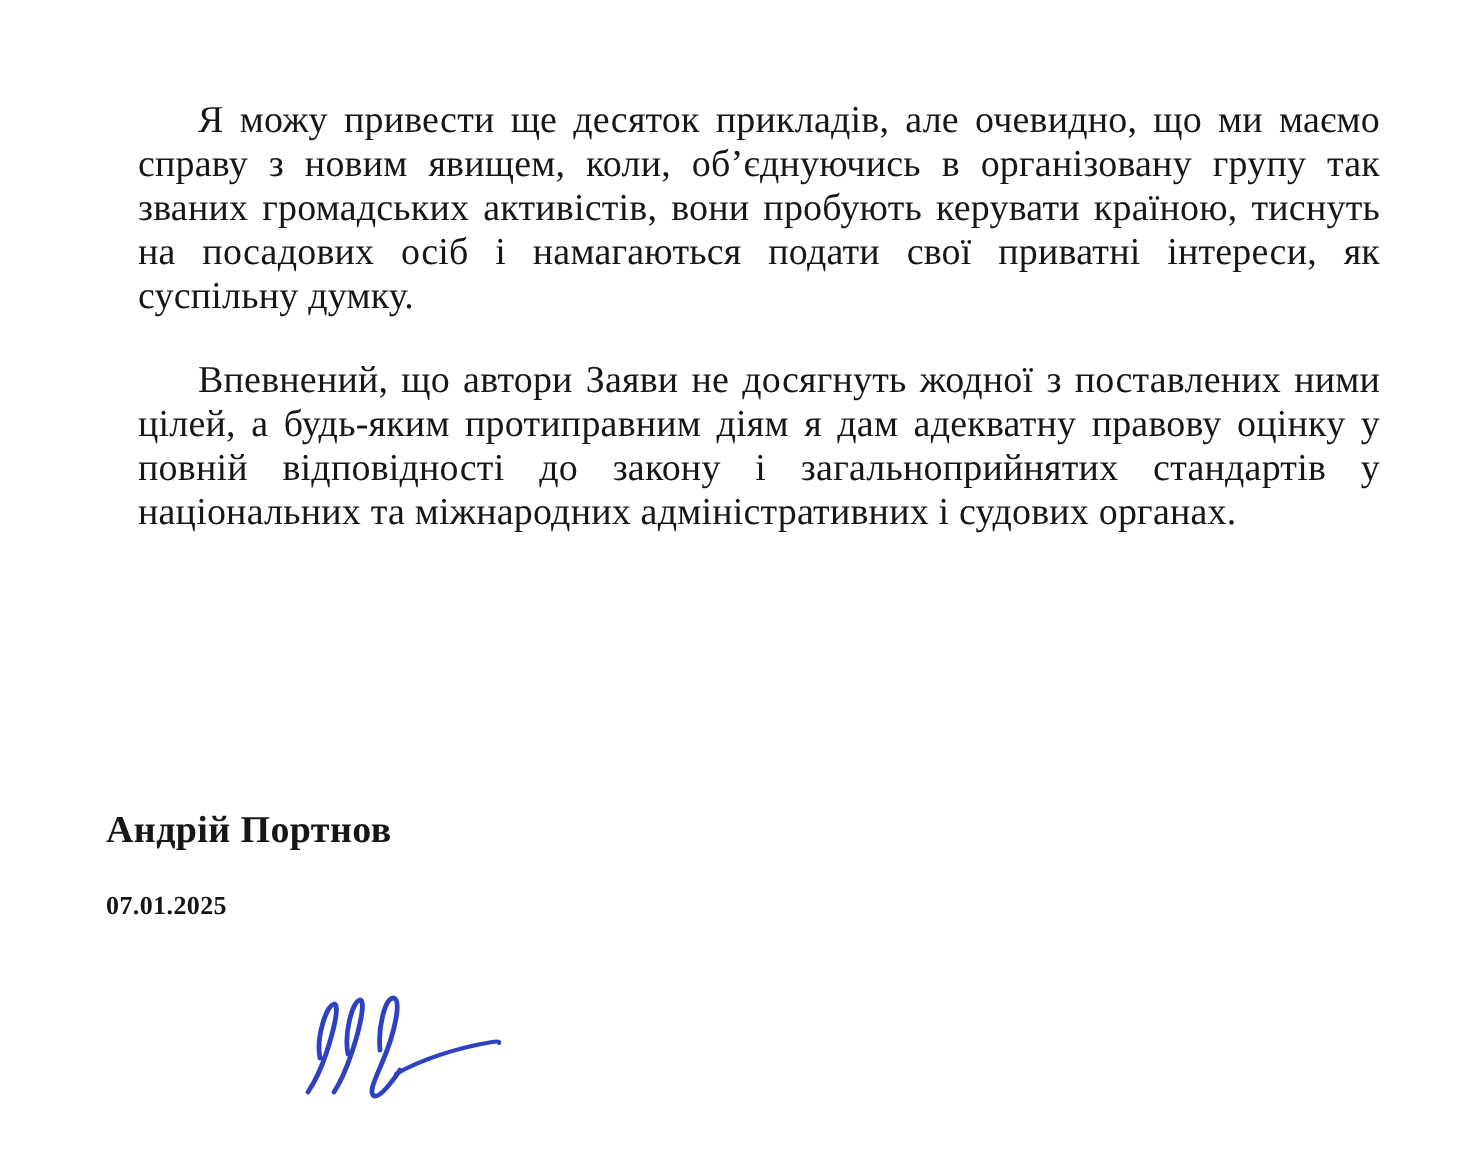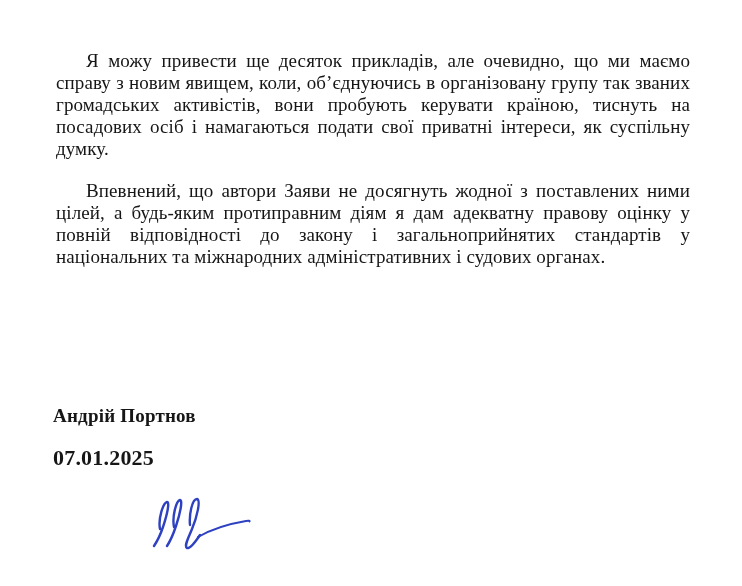--- a/index.html
+++ b/index.html
@@ -16,21 +16,21 @@
     font-family: "Liberation Serif", "DejaVu Serif", serif;
     color: #161616;
   }
   .content {
     position: absolute;
     left: 53px;
     top: 50px;
     width: 637px;
   }
   .content p {
-    margin: 0 0 20px 3px;
+    margin: 0 0 20px 16px;
     font-size: 19px;
     line-height: 22px;
     text-align: justify;
     text-align-last: left;
     text-indent: 30px;
     letter-spacing: 0.1px;
   }
   .signer {
     position: absolute;
     left: 53px;
@@ -38,21 +38,21 @@
     font-size: 19px;
     font-weight: bold;
     letter-spacing: 0.2px;
     white-space: nowrap;
     text-align: right;
   }
   .doc-date {
     position: absolute;
     left: 53px;
     top: 445px;
-    font-size: 22px;
+    font-size: 13px;
     font-weight: bold;
     letter-spacing: 0.2px;
     white-space: nowrap;
   }
   .signature {
     position: absolute;
     left: 146px;
     top: 491px;
     width: 110px;
     height: 60px;

